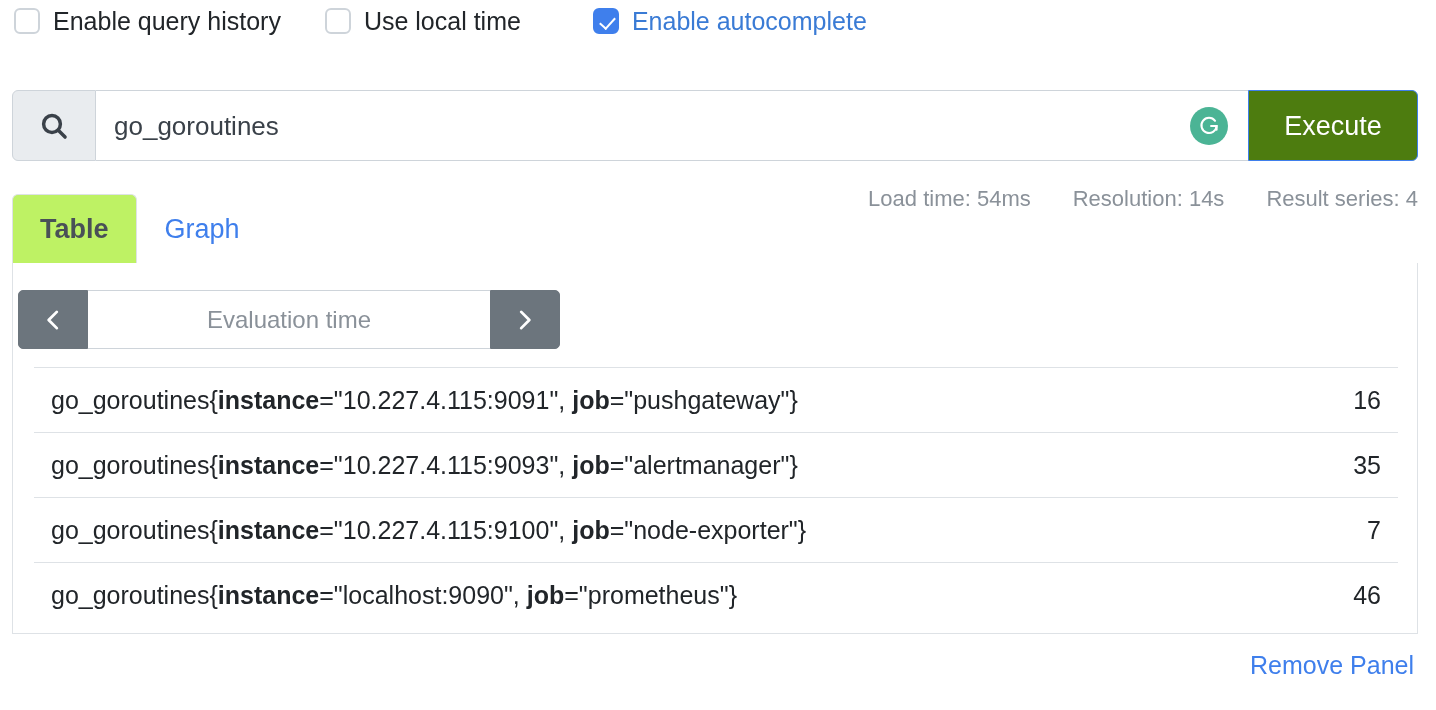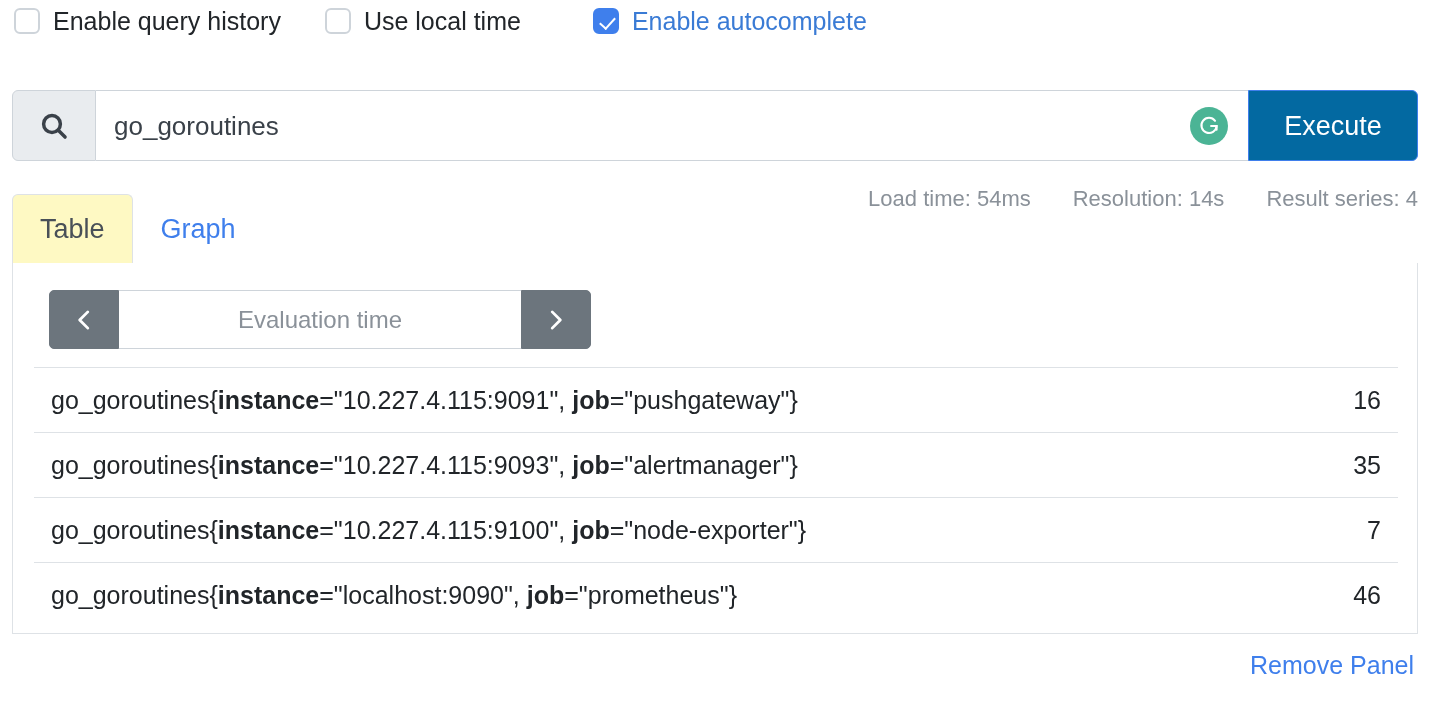--- a/index.html
+++ b/index.html
@@ -98,21 +98,21 @@
     transform: translateY(-50%);
     width: 38px; height: 38px;
     border-radius: 50%;
     background: #4bb495;
     display: flex;
     align-items: center;
     justify-content: center;
   }
   .execute-btn {
     width: 170px;
-    background: #0369a1;
+    background: #4d7c0f;
     border: 1px solid #3f7fec;
     border-radius: 0 6px 6px 0;
     color: #ffffff;
     font-size: 27px;
     line-height: 30px;
     display: flex;
     align-items: center;
     justify-content: center;
     cursor: pointer;
     font-family: "Liberation Sans", sans-serif;
@@ -133,22 +133,23 @@
     line-height: 30px;
     padding: 19px 27px;
     border: 1px solid transparent;
     border-radius: 6px 6px 0 0;
     margin-bottom: -1px;
     cursor: pointer;
     white-space: nowrap;
   }
   .tab.active {
     color: #495057;
-    background: #fef9c3;
+    background: #bef264;
     border-color: #dee2e6 #dee2e6 #ffffff;
+    font-weight: bold;
   }
   .tab.inactive { color: #3f7fec; }
 
   .meta-row {
     position: absolute;
     right: 18px; top: 186px;
     display: flex;
     align-items: center;
     font-size: 22px;
     line-height: 26px;
@@ -164,21 +165,21 @@
     left: 12px; top: 263px;
     width: 1406px; height: 371px;
     border: 1px solid #dee2e6;
     border-top: none;
     background: #ffffff;
   }
 
   
   .eval-group {
     position: absolute;
-    left: 36px; top: 27px;
+    left: 5px; top: 27px;
     display: flex;
     align-items: stretch;
     height: 59px;
   }
   .eval-btn {
     width: 70px;
     background: #6c757d;
     border: 1px solid #6c757d;
     display: flex;
     align-items: center;

